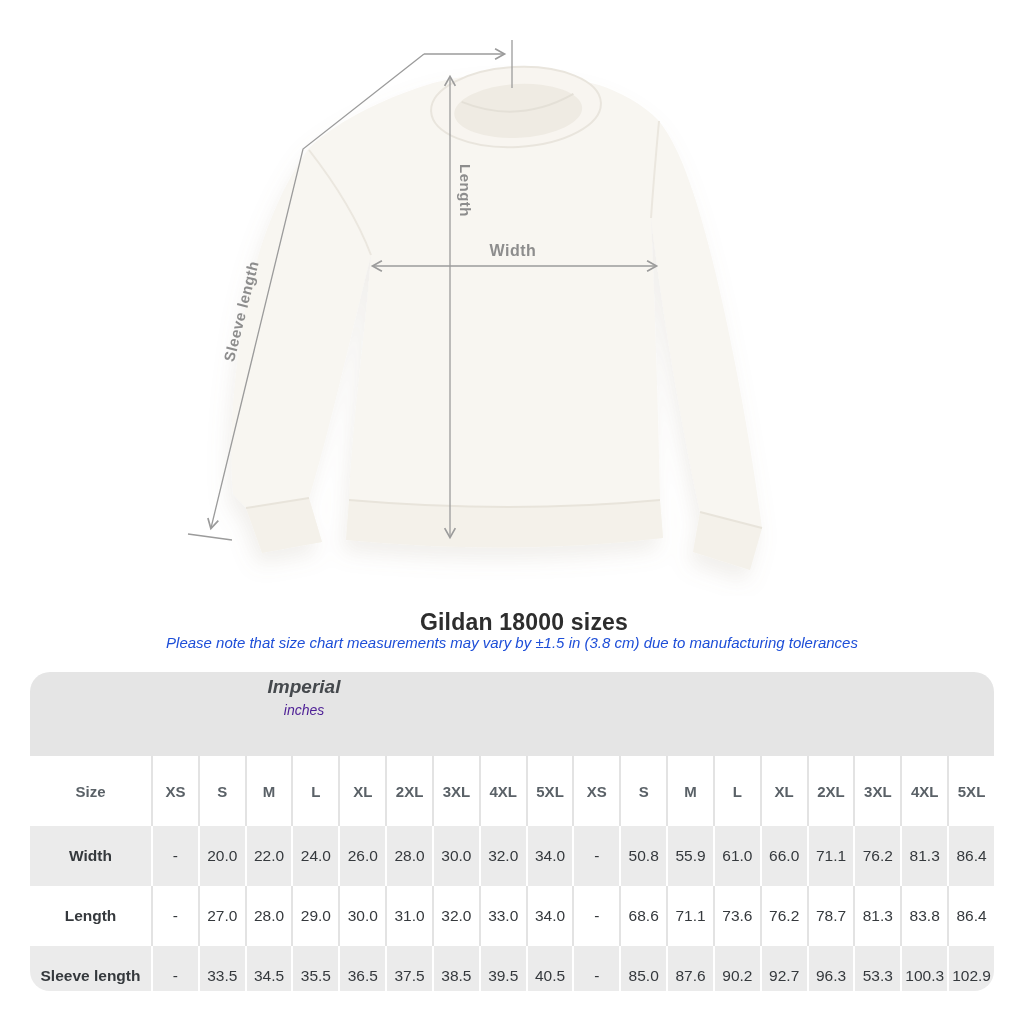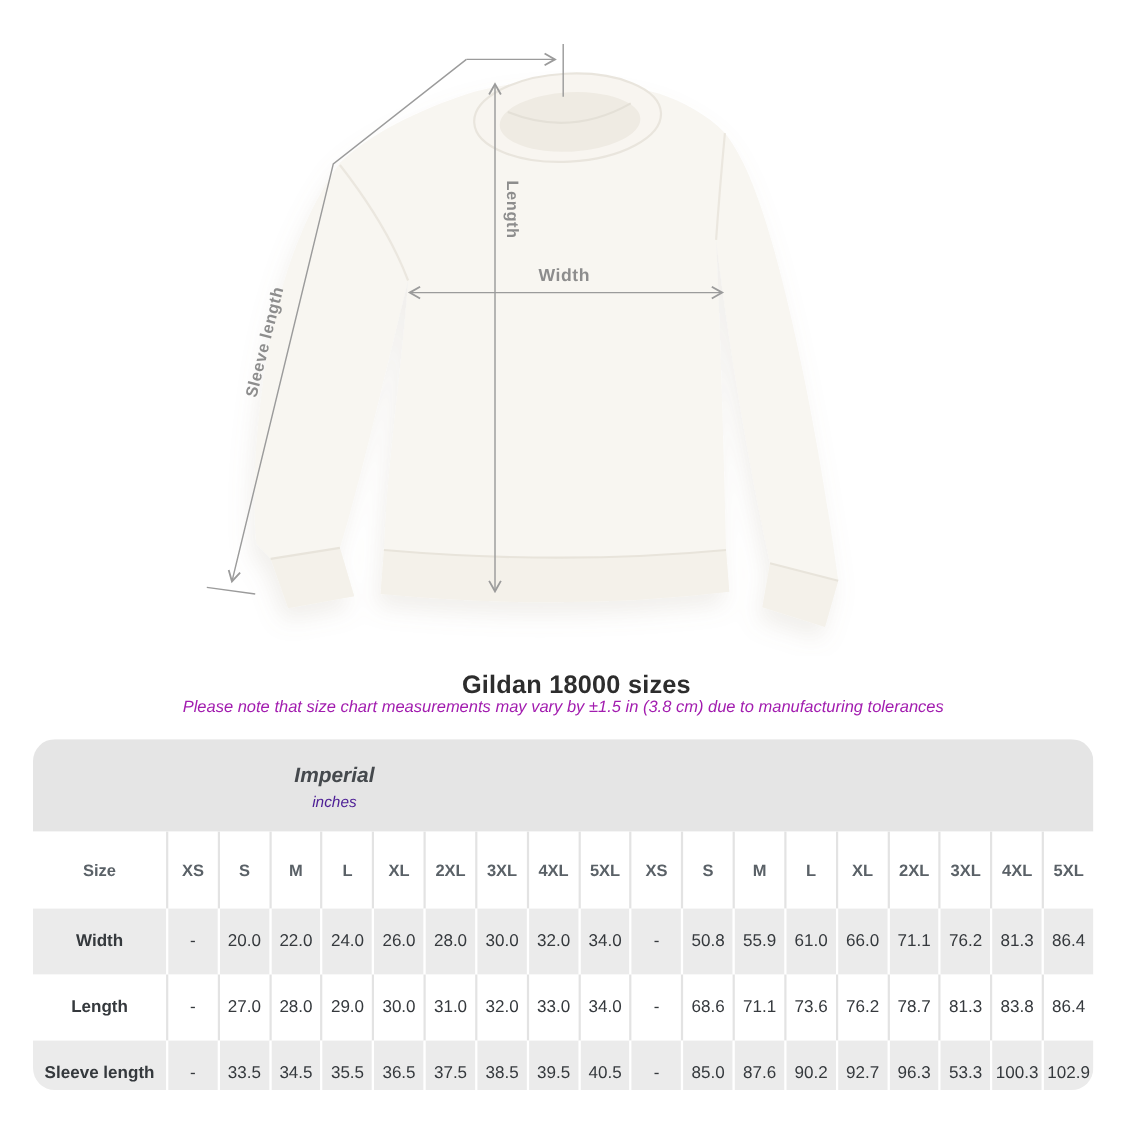--- a/index.html
+++ b/index.html
@@ -17,29 +17,29 @@
   .lbl-length{left:474px;top:164px;transform-origin:0 0;transform:rotate(90deg);}
   .lbl-width{left:453px;top:242px;width:120px;text-align:center;font-size:16px;}
   .lbl-sleeve{left:241px;top:311px;transform:translate(-50%,-50%) rotate(-76deg);}
   
   .title{
     position:absolute;top:597px;left:0;width:1024px;margin:12px;text-align:center;
     font-size:23px;font-weight:bold;color:#2d2d2d;letter-spacing:.2px;
   }
   .note{
     position:absolute;top:634px;left:0;width:1024px;margin:0;text-align:center;
-    font-size:15px;font-style:italic;color:#a21caf;
+    font-size:15px;font-style:italic;color:#1d4ed8;
   }
   
   .card{
     position:absolute;left:30px;top:672px;width:964px;height:319px;
     border-radius:20px;overflow:hidden;background:#ffffff;
   }
   .card-head{height:84px;background:#e5e5e5;display:flex;align-items:stretch;}
-  .head-sec{display:flex;flex-direction:column;justify-content:center;align-items:center;padding-top:3px;}
+  .head-sec{display:flex;flex-direction:column;align-items:center;padding-top:3px;}
   .head-imperial{width:548px;}
   .head-metric{flex:1;}
   .head-title{font-size:19px;font-weight:bold;font-style:italic;color:#45494d;line-height:1.25;}
   .head-sub{font-size:14px;font-style:italic;color:#4c1d95;margin-top:3px;}
   table.size-table{width:100%;border-collapse:separate;border-spacing:0;table-layout:fixed;}
   table.size-table td{
     height:60px;text-align:center;vertical-align:middle;
     font-size:15.5px;color:#35393d;border-left:2px solid transparent;
     padding:0;overflow:hidden;
   }

